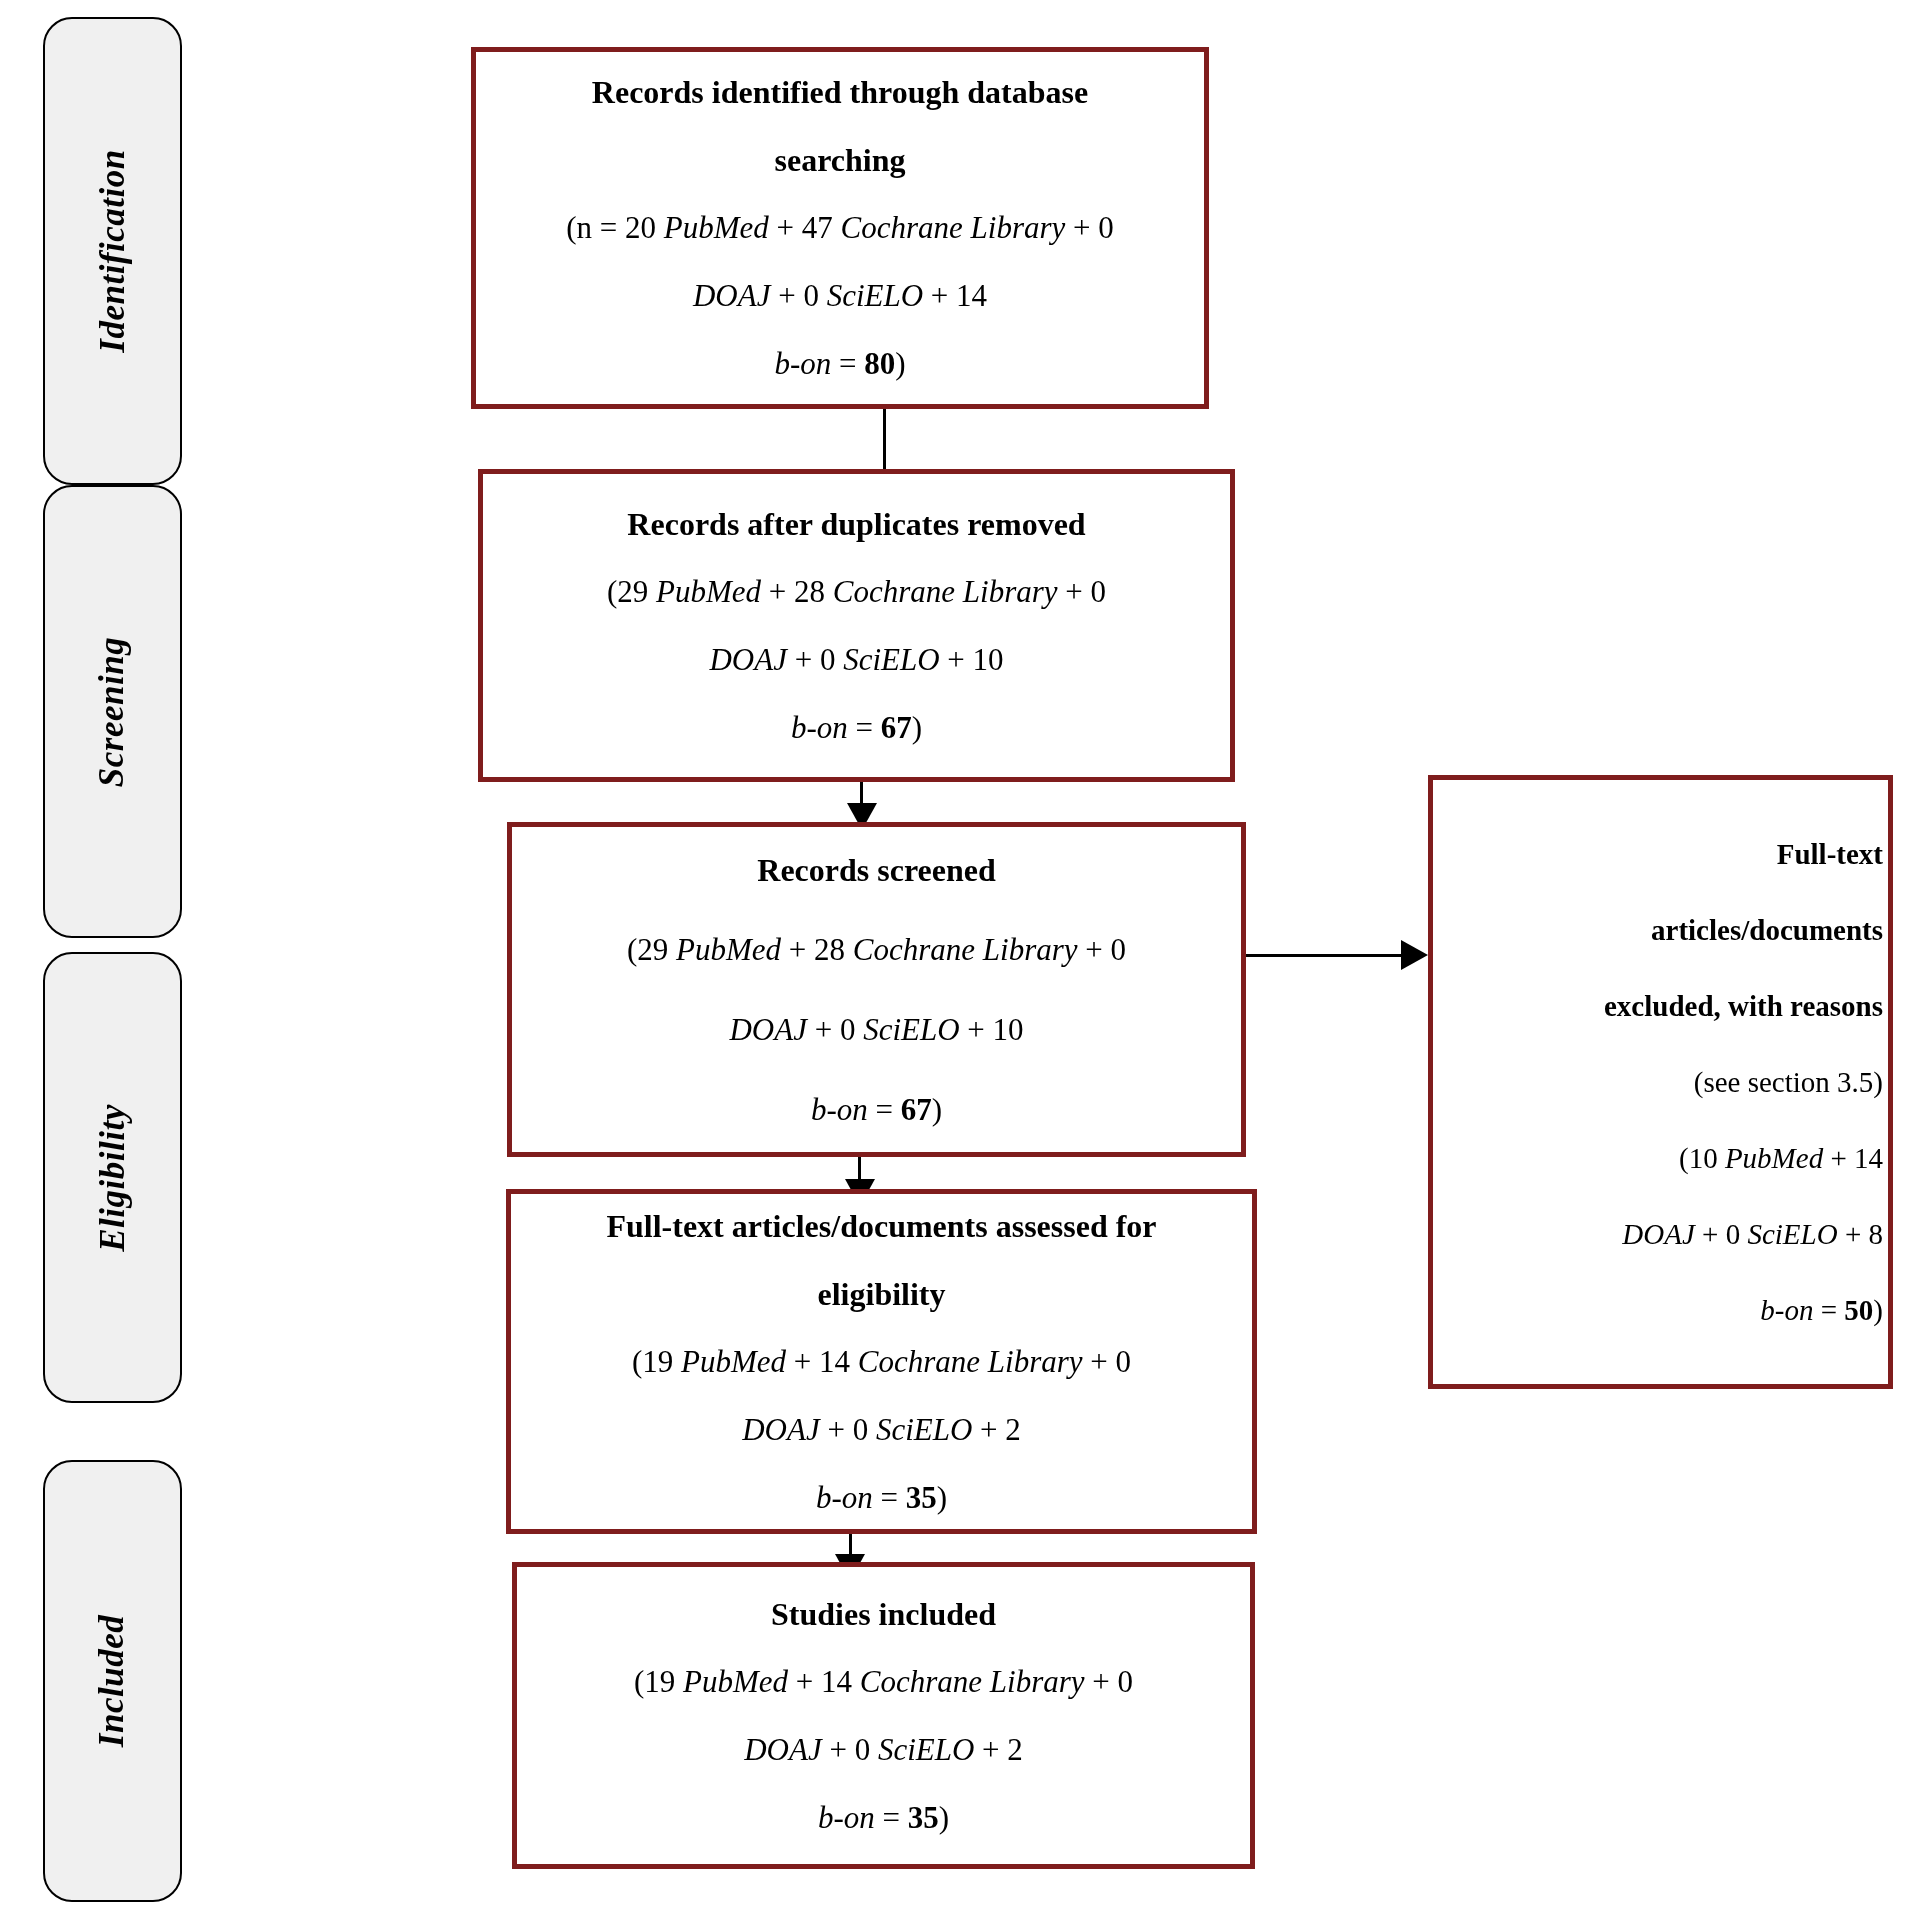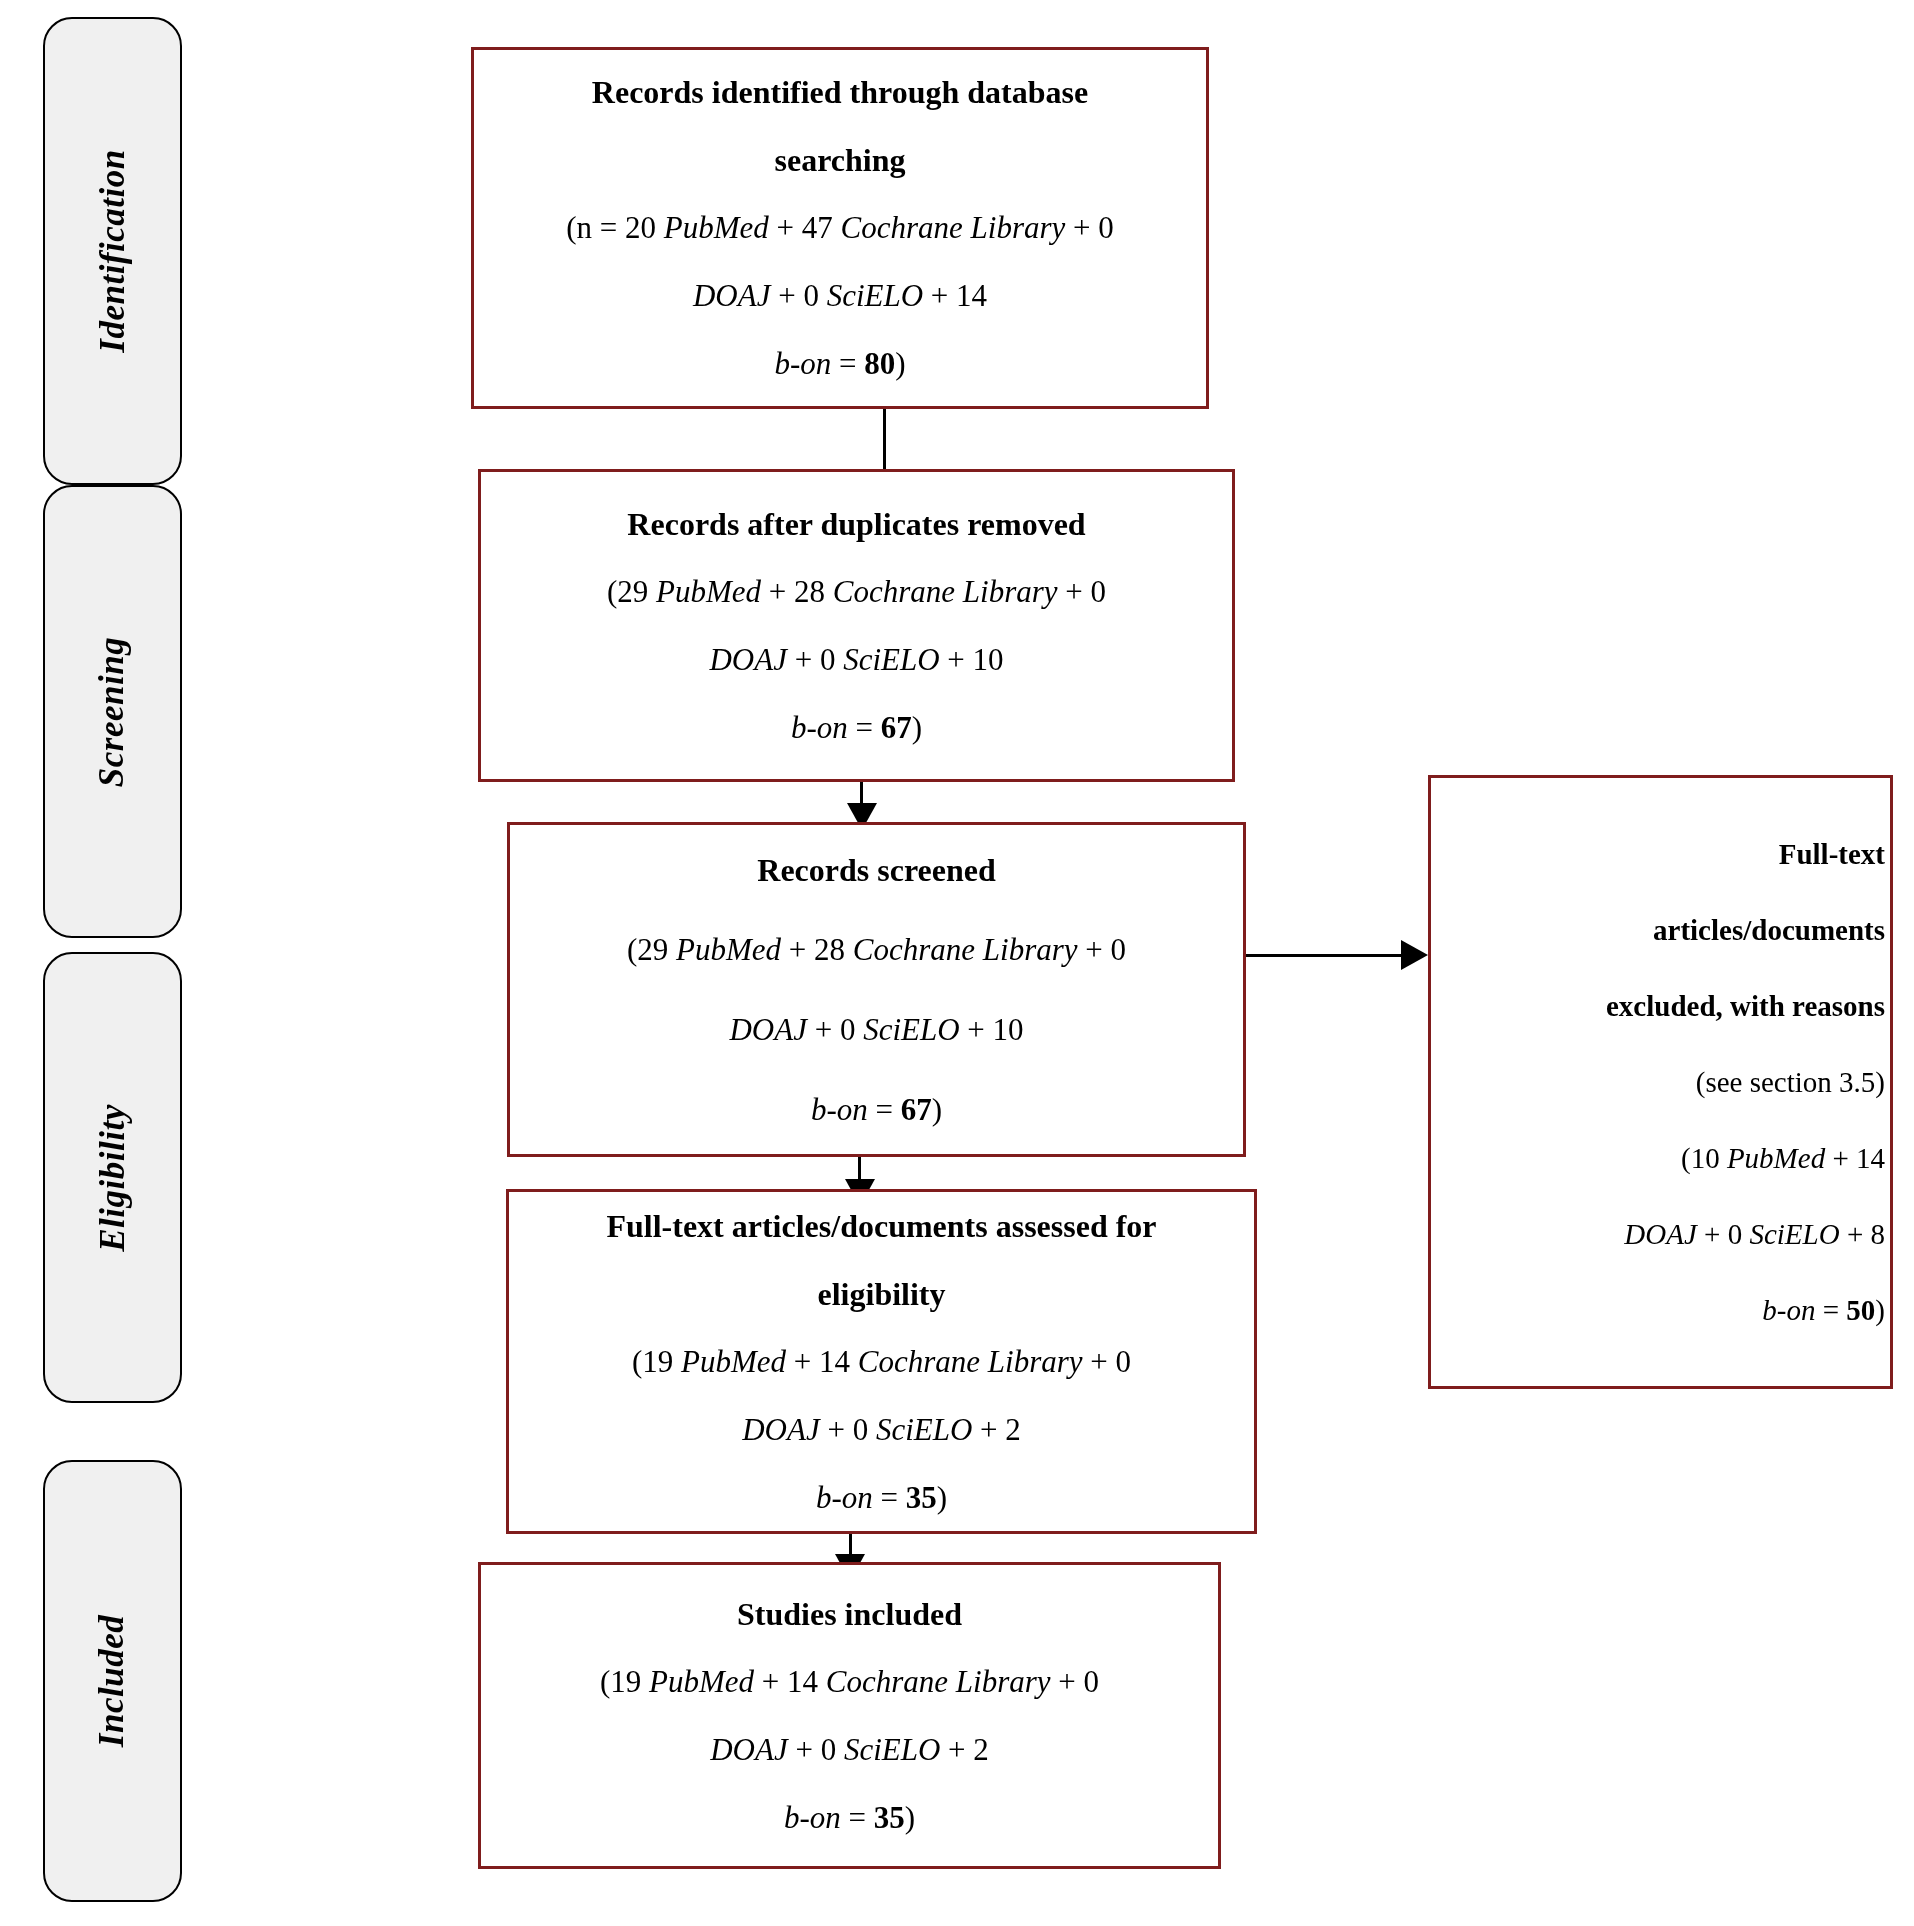--- a/index.html
+++ b/index.html
@@ -36,21 +36,21 @@
     font-weight: bold;
     font-style: italic;
     font-size: 35px;
     letter-spacing: 0.5px;
   }
 
   
   .flow-box {
     position: absolute;
     background: #ffffff;
-    border: 3px solid #7f1d1d;
+    border: 5px solid #7f1d1d;
     box-sizing: border-box;
     display: flex;
     flex-direction: column;
     justify-content: center;
     align-items: center;
     text-align: center;
     padding: 0 5px;
   }
   .box-title {
     font-weight: bold;
@@ -166,21 +166,21 @@
     <div class="box-title">Full-text articles/documents assessed for</div>
     <div class="box-title">eligibility</div>
     <div class="stat-line"><span>(19 </span><span style="font-style: italic;">PubMed</span><span> + 14 </span><span style="font-style: italic;">Cochrane Library</span><span> + 0</span></div>
     <div class="stat-line"><span style="font-style: italic;">DOAJ</span><span> + 0 </span><span style="font-style: italic;">SciELO</span><span> + 2</span></div>
     <div class="stat-line"><span style="font-style: italic;">b-on</span><span> = </span><span style="font-weight: bold;">35</span><span>)</span></div>
   </div>
 
   <div class="vline" style="left:849px;top:1534px;height:24px;"></div>
   <div class="arrow-down" style="left:835px;top:1554px;"></div>
 
-  <div class="flow-box" style="left:478px;top:1562px;width:743px;height:307px;">
+  <div class="flow-box" style="left:512px;top:1562px;width:743px;height:307px;">
     <div class="box-title">Studies included</div>
     <div class="stat-line"><span>(19 </span><span style="font-style: italic;">PubMed</span><span> + 14 </span><span style="font-style: italic;">Cochrane Library</span><span> + 0</span></div>
     <div class="stat-line"><span style="font-style: italic;">DOAJ</span><span> + 0 </span><span style="font-style: italic;">SciELO</span><span> + 2</span></div>
     <div class="stat-line"><span style="font-style: italic;">b-on</span><span> = </span><span style="font-weight: bold;">35</span><span>)</span></div>
   </div>
 
 </div>
 
 
 </body></html>

